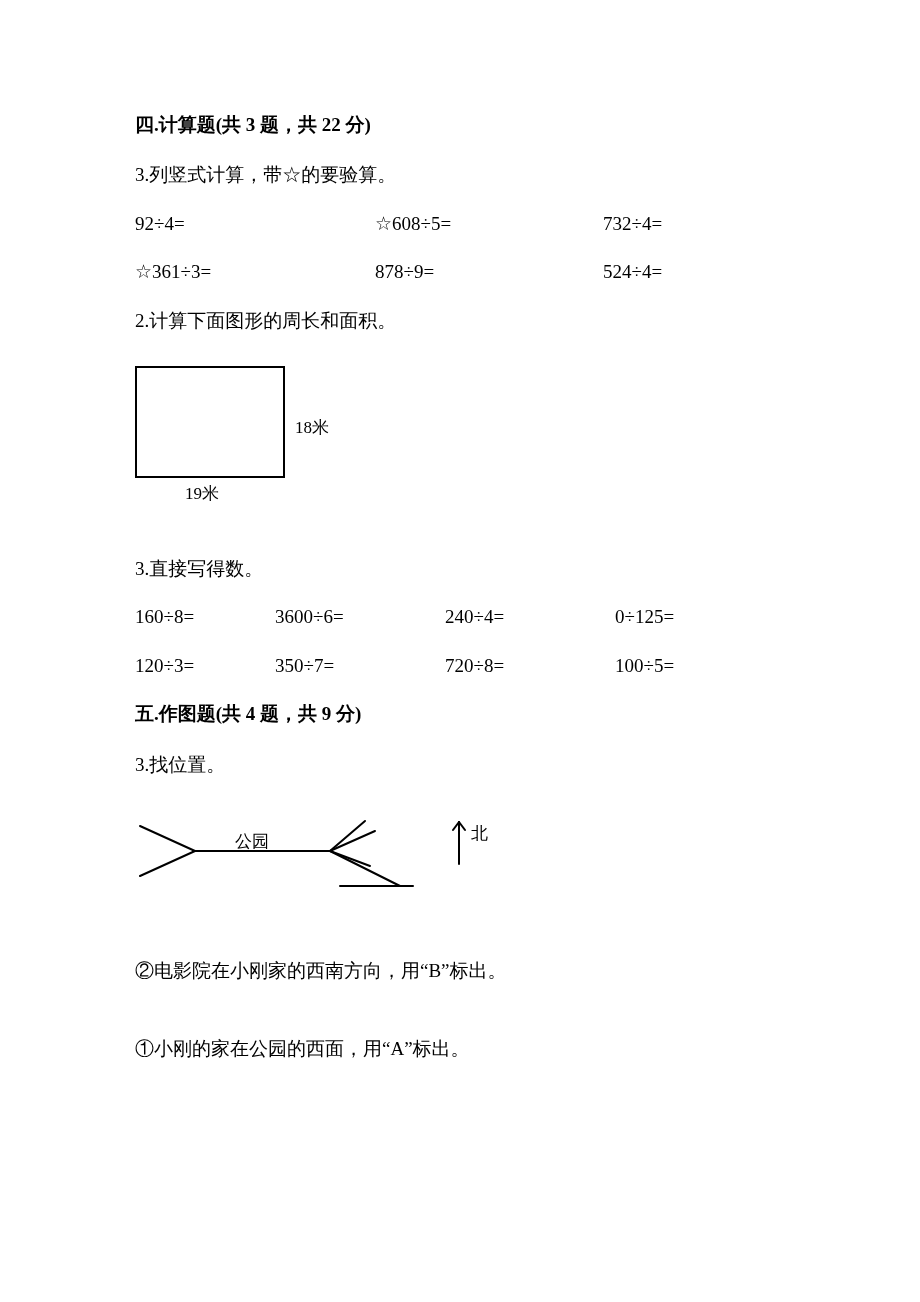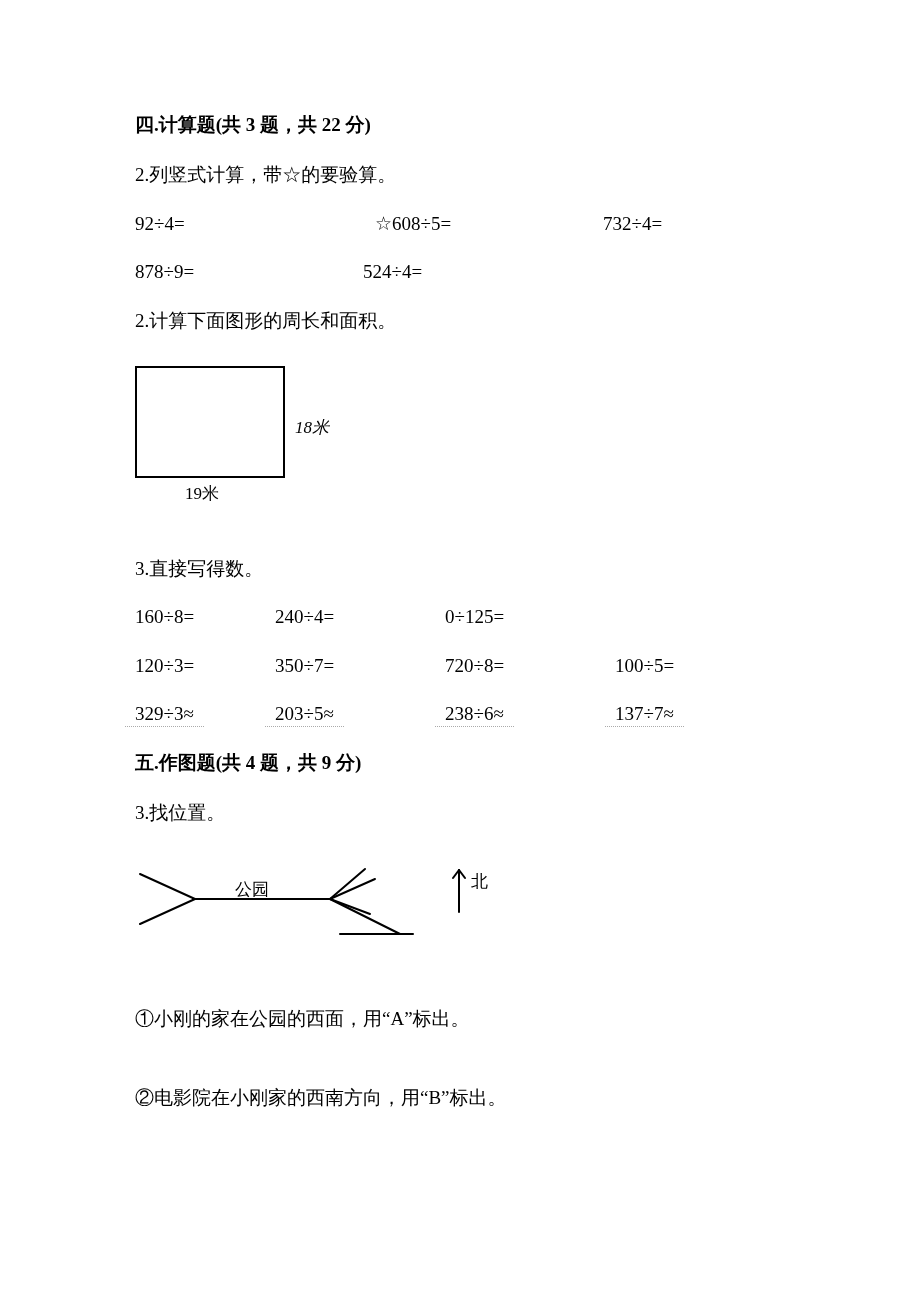--- a/index.html
+++ b/index.html
@@ -56,21 +56,20 @@
     width: 150px;
     height: 112px;
     border: 2px solid #000;
     box-sizing: border-box;
   }
   .rect-label-right {
     position: absolute;
     top: 48px;
     left: 160px;
     font-size: 17px;
-    font-style: italic;
   }
   .rect-label-bottom {
     position: absolute;
     top: 114px;
     left: 50px;
     font-size: 17px;
   }
 
   .figure-park {
     position: relative;
@@ -125,64 +124,60 @@
     right: -10px;
   }
 </style>
 </head>
 <body>
 
 <div class="page">
 
   <div class="section-header">四.计算题(共 3 题，共 22 分)</div>
 
-  <div class="q-row">2.列竖式计算，带☆的要验算。</div>
+  <div class="q-row">3.列竖式计算，带☆的要验算。</div>
 
   <div class="eq-row">
     <div class="eq-cell c1">92÷4=</div>
     <div class="eq-cell c2">☆608÷5=</div>
     <div class="eq-cell c3">732÷4=</div>
   </div>
 
   <div class="eq-row">
+    <div class="eq-cell c1">☆361÷3=</div>
     <div class="eq-cell c2">878÷9=</div>
     <div class="eq-cell c3">524÷4=</div>
   </div>
 
   <div class="q-row">2.计算下面图形的周长和面积。</div>
 
   <div class="figure-rect-wrap">
     <div class="figure-rect">
       <div class="rect-box"></div>
       <div class="rect-label-right">18米</div>
       <div class="rect-label-bottom">19米</div>
     </div>
   </div>
 
   <div class="q-row" style="margin-top:76px;">3.直接写得数。</div>
 
   <div class="eq-row">
     <div class="eq4-cell c1">160÷8=</div>
+    <div class="eq4-cell c2">3600÷6=</div>
     <div class="eq4-cell c3">240÷4=</div>
     <div class="eq4-cell c4">0÷125=</div>
   </div>
 
   <div class="eq-row">
     <div class="eq4-cell c1">120÷3=</div>
     <div class="eq4-cell c2">350÷7=</div>
     <div class="eq4-cell c3">720÷8=</div>
     <div class="eq4-cell c4">100÷5=</div>
   </div>
 
-  <div class="u-row">
-    <div class="eq4-cell c1"><span class="dotted-underline">329÷3≈</span></div>
-    <div class="eq4-cell c2"><span class="dotted-underline">203÷5≈</span></div>
-    <div class="eq4-cell c3"><span class="dotted-underline">238÷6≈</span></div>
-    <div class="eq4-cell c4"><span class="dotted-underline">137÷7≈</span></div>
-  </div>
 
   <div class="section-header" style="margin-top:6px;">五.作图题(共 4 题，共 9 分)</div>
 
   <div class="q-row">3.找位置。</div>
 
   <div class="figure-park">
     <div class="park-svg-host">
       <svg width="280" height="90" viewBox="0 0 280 90">
         <g stroke="#000" stroke-width="2" fill="none" stroke-linecap="round">
 
@@ -207,16 +202,16 @@
         <g stroke="#000" stroke-width="2" fill="none" stroke-linecap="round">
           <line x1="8" y1="48" x2="8" y2="6"></line>
           <line x1="8" y1="6" x2="2" y2="14"></line>
           <line x1="8" y1="6" x2="14" y2="14"></line>
         </g>
       </svg>
     </div>
     <div class="north-txt">北</div>
   </div>
 
+  <div class="sub-q">②电影院在小刚家的西南方向，用“B”标出。</div>
   <div class="sub-q">①小刚的家在公园的西面，用“A”标出。</div>
-  <div class="sub-q">②电影院在小刚家的西南方向，用“B”标出。</div>
 
 </div>
 
 </body></html>

